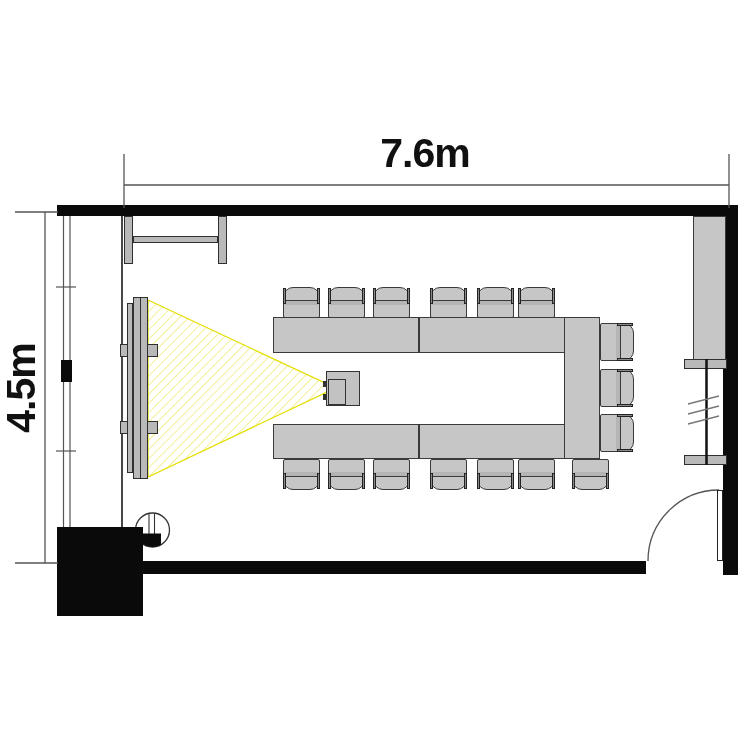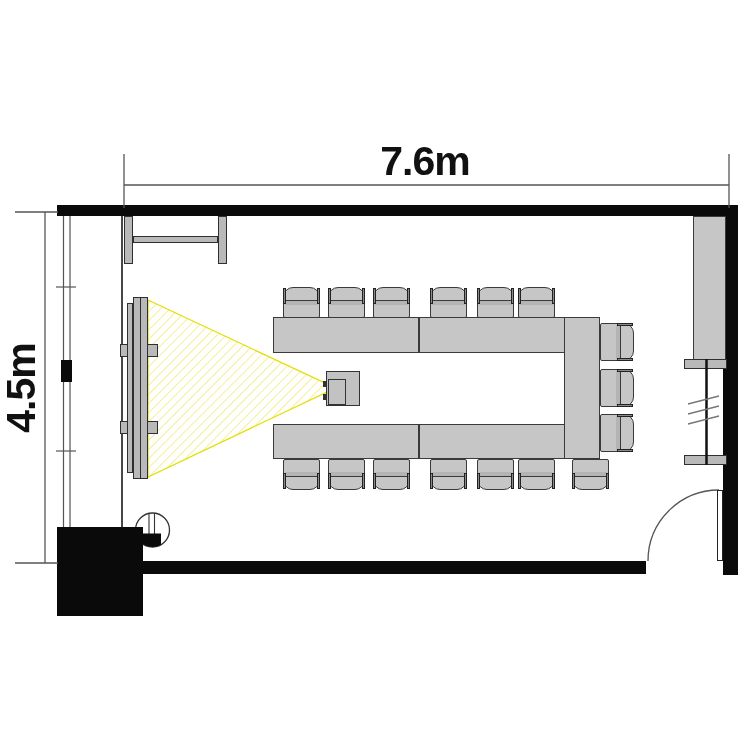--- a/index.html
+++ b/index.html
@@ -30,21 +30,21 @@
   .chair .arm.l{left:-1px;}
   .chair .arm.r{right:-1px;}
   .chair-bottom{transform:scaleY(-1);}
   .chair-right{width:38px;height:34px;transform:rotate(90deg);}
 </style>
 </head>
 <body>
 
 <div id="plan" style="--wall: #0a0a0a; --fill: #c6c6c6; --bord: #3a3a3a;">
 
-  <div class="dim-label" style="left:330px;top:133px;width:190px;margin-top:8px;">7.6m</div>
+  <div class="dim-label" style="left:330px;top:133px;width:190px;">7.6m</div>
   <div class="dim-label" style="left:-71px;top:365px;width:190px;height:46px;transform:rotate(-90deg);">4.5m</div>
 
   <div id="chairs-layer">
       <div class="chair chair-top" style="left: 283px; top: 287px;">
         <span class="divider"></span>
         <span class="arm l"></span>
         <span class="arm r"></span>
       </div>
       <div class="chair chair-top" style="left: 328px; top: 287px;">
         <span class="divider"></span>

